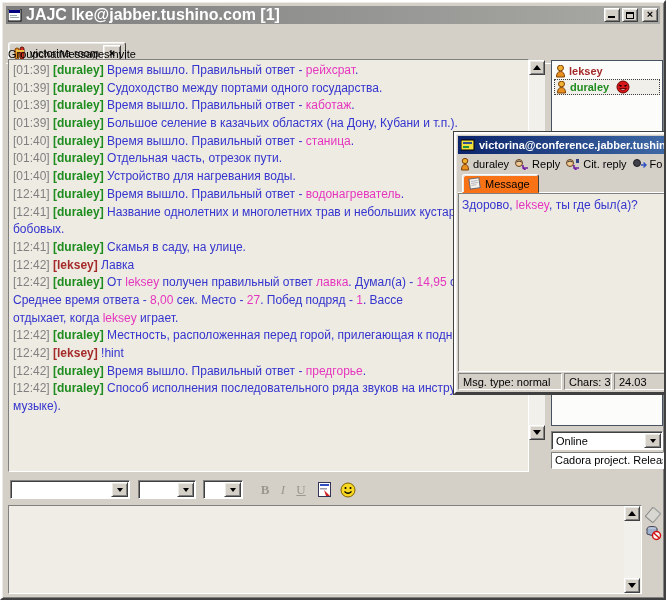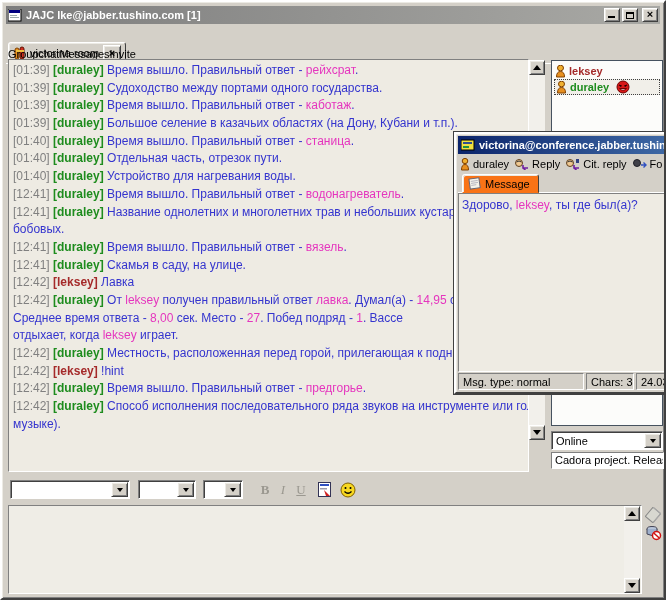--- a/index.html
+++ b/index.html
@@ -11,21 +11,21 @@
     box-shadow: inset 1px 1px 0 #ECEAE4, inset -1px -1px 0 #808080;
     font-size:11px; color:#000;
   }
   
   .raised{ background:#D4D0C8; border:1px solid; border-color:#FFFFFF #404040 #404040 #FFFFFF;
            box-shadow: inset 1px 1px 0 #ECEAE4, inset -1px -1px 0 #808080; }
   
   .titlebar{ position:absolute; left:4px; top:4px; right:4px; height:18px;
     background:linear-gradient(90deg,#7D7D7D,#A9A9A5);
     display:flex; align-items:center; padding:0 2px; }
-  .titlebar .title-text{ color:#fff; font-weight:bold; font-size:11px; margin-left:4px;
+  .titlebar .title-text{ color:#fff; font-weight:bold; font-size:16px; margin-left:4px;
     white-space:nowrap; overflow:hidden; flex:1; }
   .win-btn{ width:16px; height:14px; margin-left:2px; position:relative; cursor:default; }
   .glyph-min{ position:absolute; left:3px; bottom:3px; width:7px; height:2px; background:#000; }
   .glyph-max{ position:absolute; left:3px; top:3px; width:8px; height:7px; border:1px solid #000; border-top-width:2px; }
   .glyph-close{ position:absolute; left:0; top:0; right:0; bottom:1px; display:flex; align-items:center; justify-content:center;
     font-size:11px; font-weight:bold; line-height:1; }
   
   .tabstrip{ position:absolute; left:4px; top:38px; right:4px; height:24px; border-bottom:1px solid #FFFFFF; }
   .tab{ position:absolute; left:2px; top:2px; height:22px; display:flex; align-items:center; gap:4px;
     padding:0 4px 0 5px; background:#D4D0C8;
@@ -156,21 +156,20 @@
         <div class="chat-line"><span class="t-time">[01:39] </span><span class="t-nick-d">[duraley]</span> <span>Время вышло. Правильный ответ - </span><span class="hl">рейхсрат</span><span>.</span></div>
         <div class="chat-line"><span class="t-time">[01:39] </span><span class="t-nick-d">[duraley]</span> <span>Судоходство между портами одного государства.</span></div>
         <div class="chat-line"><span class="t-time">[01:39] </span><span class="t-nick-d">[duraley]</span> <span>Время вышло. Правильный ответ - </span><span class="hl">каботаж</span><span>.</span></div>
         <div class="chat-line"><span class="t-time">[01:39] </span><span class="t-nick-d">[duraley]</span> <span>Большое селение в казачьих областях (на Дону, Кубани и т.п.).</span></div>
         <div class="chat-line"><span class="t-time">[01:40] </span><span class="t-nick-d">[duraley]</span> <span>Время вышло. Правильный ответ - </span><span class="hl">станица</span><span>.</span></div>
         <div class="chat-line"><span class="t-time">[01:40] </span><span class="t-nick-d">[duraley]</span> <span>Отдельная часть, отрезок пути.</span></div>
         <div class="chat-line"><span class="t-time">[01:40] </span><span class="t-nick-d">[duraley]</span> <span>Устройство для нагревания воды.</span></div>
         <div class="chat-line"><span class="t-time">[12:41] </span><span class="t-nick-d">[duraley]</span> <span>Время вышло. Правильный ответ - </span><span class="hl">водонагреватель</span><span>.</span></div>
         <div class="chat-line"><span class="t-time">[12:41] </span><span class="t-nick-d">[duraley]</span> <span>Название однолетних и многолетних трав и небольших кустарников с</span></div>
         <div class="chat-line cont"><span>бобовых.</span></div>
-        <div class="chat-line"><span class="t-time">[12:41] </span><span class="t-nick-d">[duraley]</span> <span>Время вышло. Правильный ответ - </span><span class="hl">вязель</span><span>.</span></div>
         <div class="chat-line"><span class="t-time">[12:41] </span><span class="t-nick-d">[duraley]</span> <span>Скамья в саду, на улице.</span></div>
         <div class="chat-line"><span class="t-time">[12:42] </span><span class="t-nick-l">[leksey]</span> <span>Лавка</span></div>
         <div class="chat-line"><span class="t-time">[12:42] </span><span class="t-nick-d">[duraley]</span> <span>От </span><span class="hl">leksey</span><span> получен правильный ответ </span><span class="hl">лавка</span><span>. Думал(а) - </span><span class="hl">14,95</span><span> сек. Все</span></div>
         <div class="chat-line cont"><span>Среднее время ответа - </span><span class="hl">8,00</span><span> сек. Место - </span><span class="hl">27</span><span>. Побед подряд - </span><span class="hl">1</span><span>. Вассе</span></div>
         <div class="chat-line cont"><span>отдыхает, когда </span><span class="hl">leksey</span><span> играет.</span></div>
         <div class="chat-line"><span class="t-time">[12:42] </span><span class="t-nick-d">[duraley]</span> <span>Местность, расположенная перед горой, прилегающая к подножью г</span></div>
         <div class="chat-line"><span class="t-time">[12:42] </span><span class="t-nick-l">[leksey]</span> <span>!hint</span></div>
         <div class="chat-line"><span class="t-time">[12:42] </span><span class="t-nick-d">[duraley]</span> <span>Время вышло. Правильный ответ - </span><span class="hl">предгорье</span><span>.</span></div>
         <div class="chat-line"><span class="t-time">[12:42] </span><span class="t-nick-d">[duraley]</span> <span>Способ исполнения последовательного ряда звуков на инструменте или голосом (в</span></div>
         <div class="chat-line cont"><span>музыке).</span></div>
@@ -351,19 +350,19 @@
               </g>
             </svg>
         </span>
         <span>Message</span>
       </div>
     </div>
     <div class="popup-body">
       <div id="popup-msg"><span>Здорово, </span><span class="hl">leksey</span><span>, ты где был(а)?</span></div>
     </div>
     <div class="popup-status">
-      <span class="status-cell" style="width:126px">Msg. type: normal</span>
+      <span class="status-cell" style="width:104px">Msg. type: normal</span>
       <span class="status-cell" style="width:48px">Chars: 31</span>
       <span class="status-cell" style="flex:1">24.03</span>
     </div>
   </div>
 
 </div>
 
 </body></html>

